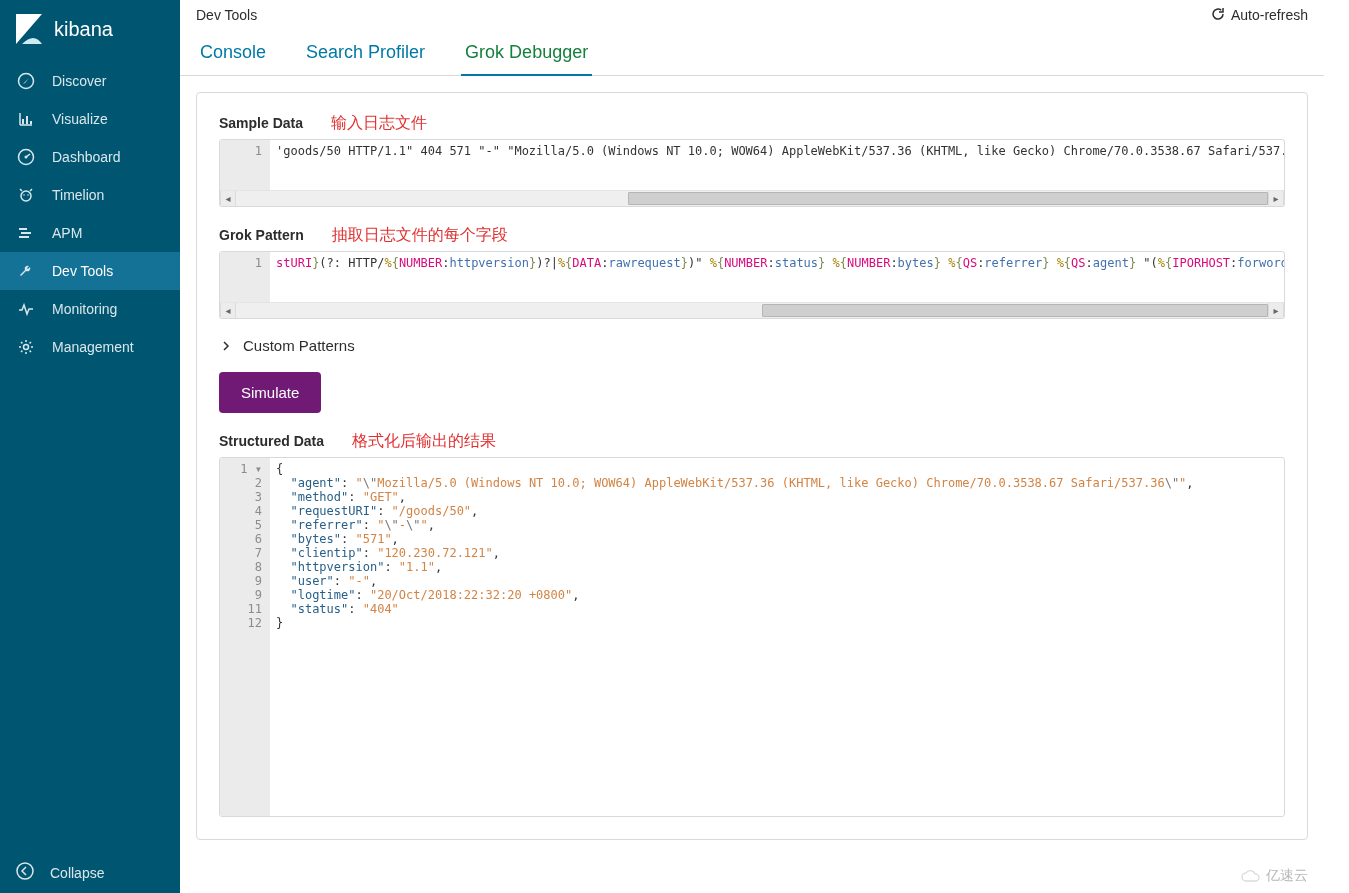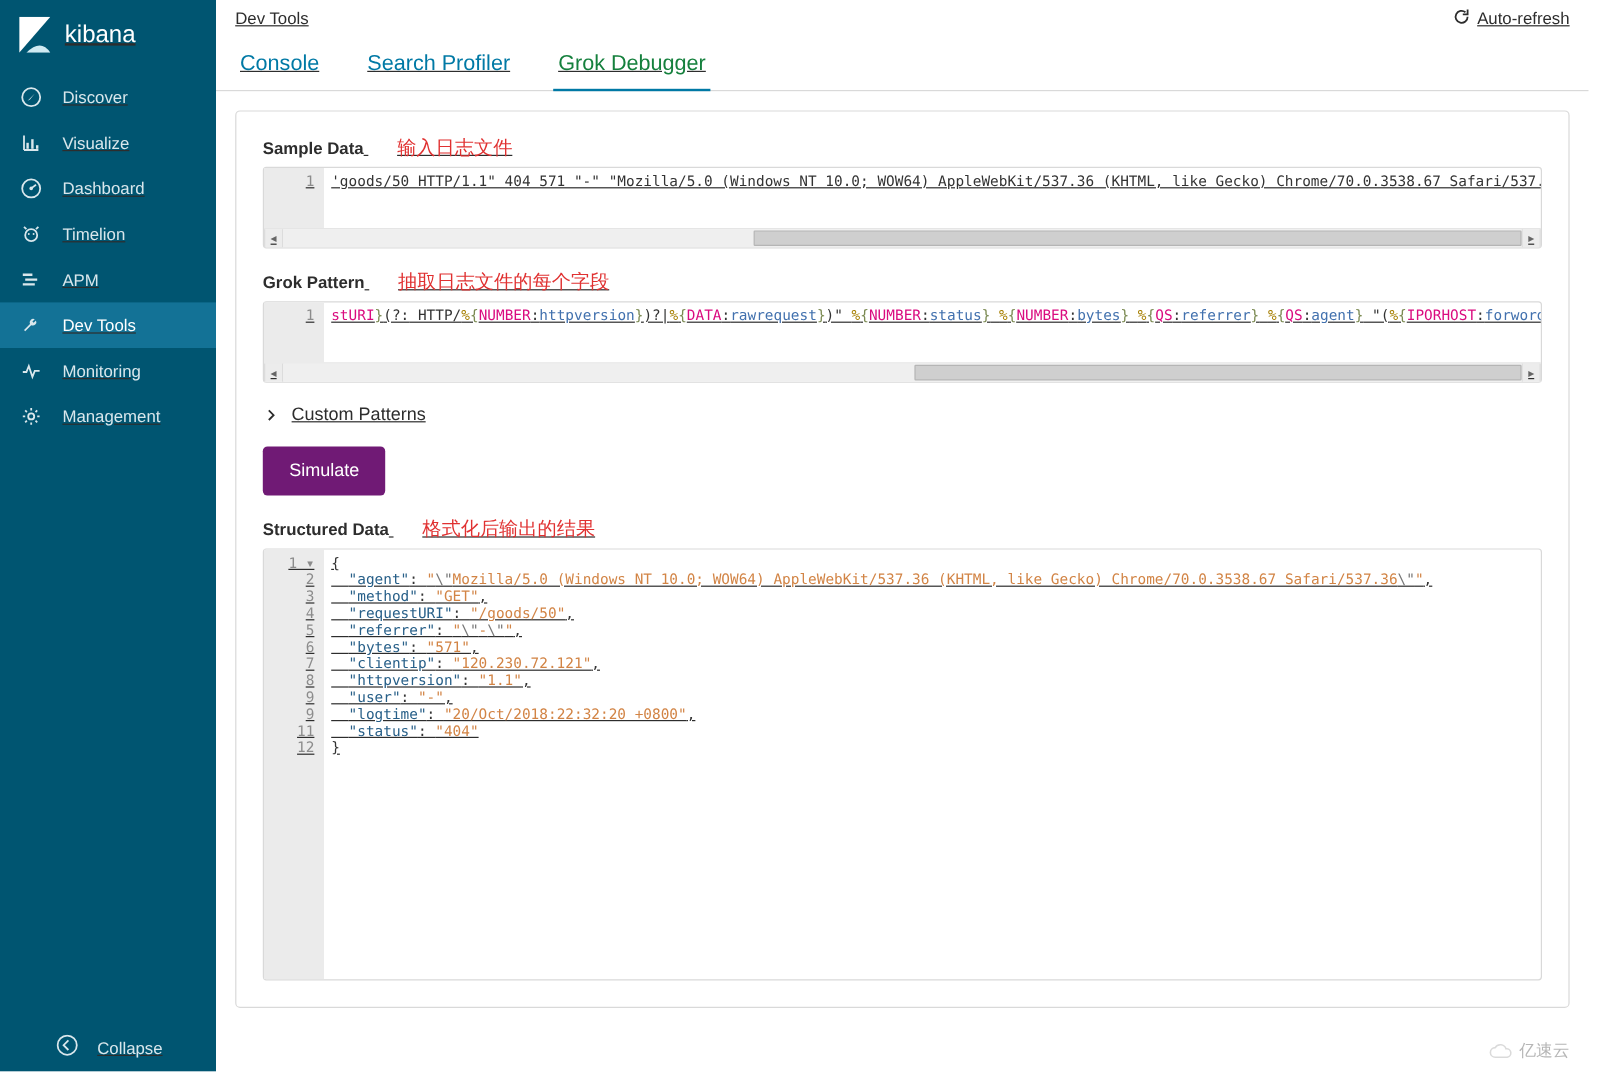--- a/index.html
+++ b/index.html
@@ -1,27 +1,27 @@
 <!DOCTYPE html>
 <html><head>
 <meta charset="utf-8">
 <style>
 * { box-sizing: border-box; margin: 0; padding: 0; }
 body { font-family: -apple-system, BlinkMacSystemFont, "Segoe UI", Helvetica, Arial, sans-serif; font-size: 14px; color: #2d2d2d; background:#fff; }
-.app { display:flex; width:1324px; height:893px; overflow:hidden; position:relative;text-decoration:underline; }
+.app { display:flex; width:1324px; height:893px; overflow:hidden; position:relative; }
 
 
 .sidebar { width:180px; background:#005571; color:#fff; display:flex; flex-direction:column; }
 .logo-row { display:flex; align-items:center; gap:12px; padding:14px 16px 18px 16px; font-size:20px; font-weight:400; }
 .logo-mark svg { display:block; }
 .nav { flex:1; }
 .nav-item { display:flex; align-items:center; gap:16px; padding:9px 16px; font-size:14px; color:#d9e7ec; cursor:pointer; }
 .nav-item .ico { width:20px; height:20px; display:flex; align-items:center; justify-content:center; }
 .nav-item.active { background:#137296; color:#fff; }
-.collapse-row { padding:10px 16px; display:flex; align-items:center; gap:16px; color:#d9e7ec; cursor:pointer; font-size:14px;margin-left:31px; }
+.collapse-row { padding:10px 16px; display:flex; align-items:center; gap:16px; color:#d9e7ec; cursor:pointer; font-size:14px; }
 
 
 .main { flex:1; display:flex; flex-direction:column; background:#fff; overflow:hidden; }
 .topbar { height:30px; display:flex; align-items:center; justify-content:space-between; padding:0 16px; font-size:14px; color:#2d2d2d; }
 .autorefresh { display:flex; align-items:center; gap:6px; color:#2d2d2d; cursor:pointer; }
 .tabs { display:flex; gap:32px; padding:0 16px; border-bottom:1px solid #d9d9d9; }
 .tab { padding:12px 4px; font-size:18px; color:#0079a5; cursor:pointer; position:relative; }
 .tab.active { color:#15803d; }
 .tab.active::after { content:""; position:absolute; left:0; right:0; bottom:-1px; height:2px; background:#0079a5; }
 

